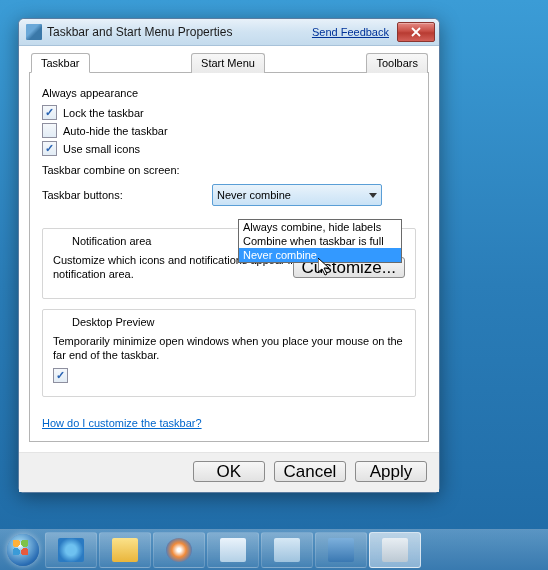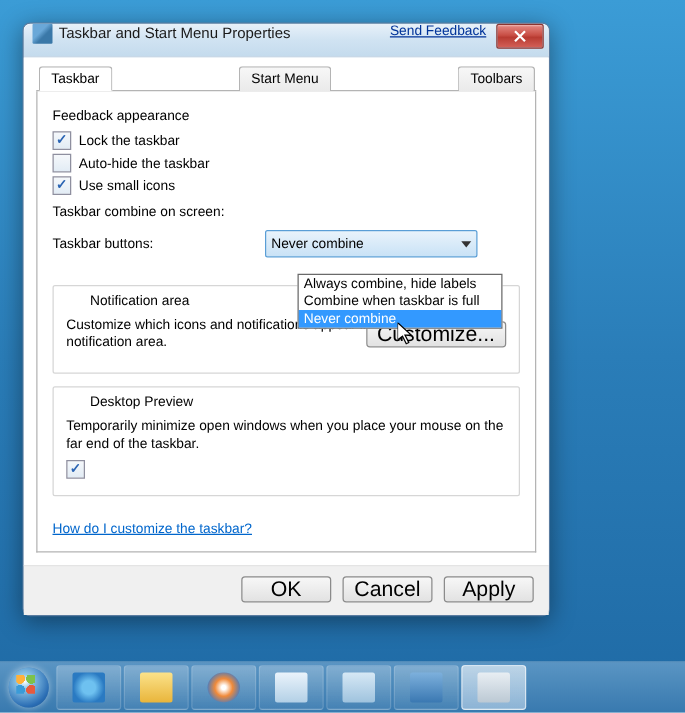--- a/index.html
+++ b/index.html
@@ -21,20 +21,21 @@
   border: 1px solid #5a7ca0;
   border-radius: 6px;
   box-shadow: 0 4px 20px rgba(0,0,0,0.4);
 }
 .titlebar {
   height: 26px;
   background: linear-gradient(180deg, #e8f1f9 0%, #d0e3f2 50%, #c4dbed 100%);
   border-bottom: 1px solid #a8c2d9;
   border-radius: 6px 6px 0 0;
   display: flex;
+  align-items: center;
   padding: 0 4px;
   position: relative;
 }
 .titlebar-icon {
   width: 16px;
   height: 16px;
   margin: 0 5px 0 3px;
   background: linear-gradient(135deg, #6aa8d8 40%, #3a78a8 60%);
   border-radius: 1px;
 }
@@ -302,21 +303,21 @@
         </svg>
     </div>
   </div>
   <div class="client">
     <div class="tabs">
       <div class="tab active">Taskbar</div>
       <div class="tab">Start Menu</div>
       <div class="tab">Toolbars</div>
     </div>
     <div class="tabpanel">
-      <div class="group-label">Feedback appearance</div>
+      <div class="group-label">Always appearance</div>
 
       <div class="checkbox-row">
         <div class="checkbox checked"></div>
         <span>Lock the taskbar</span>
       </div>
       <div class="checkbox-row">
         <div class="checkbox"></div>
         <span>Auto-hide the taskbar</span>
       </div>
       <div class="checkbox-row">

